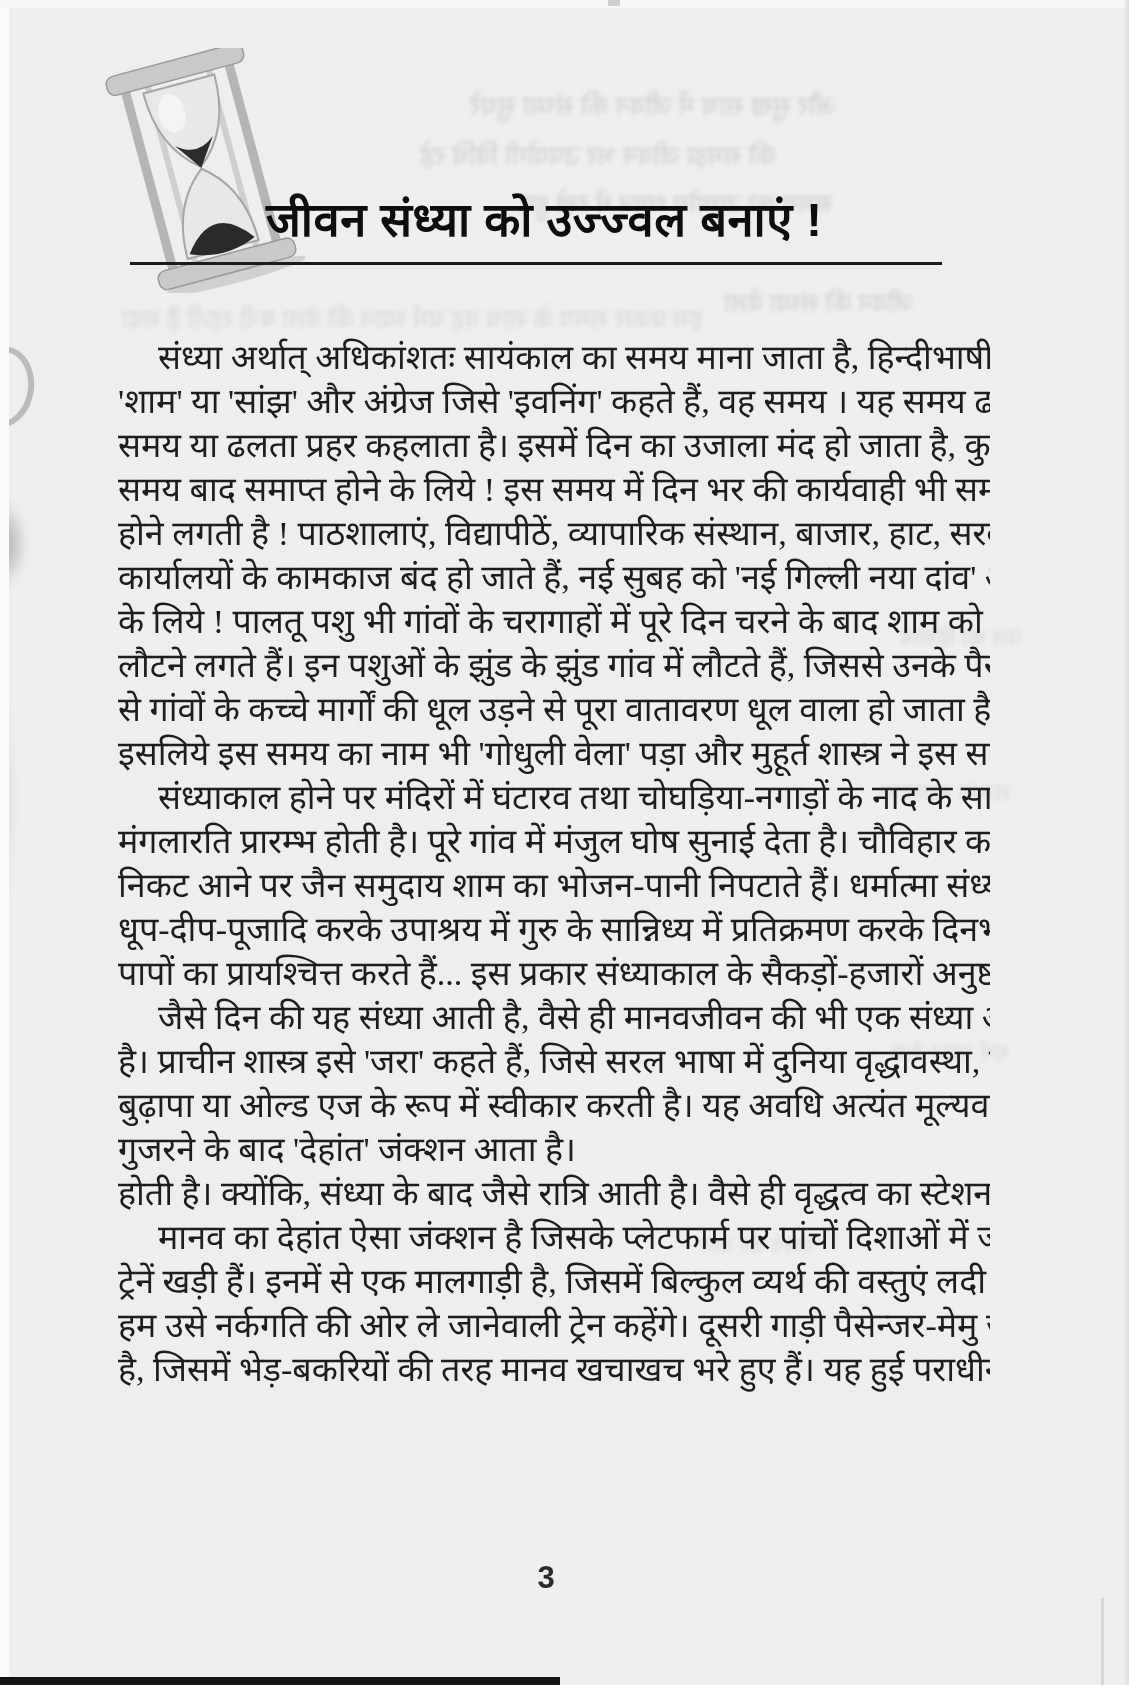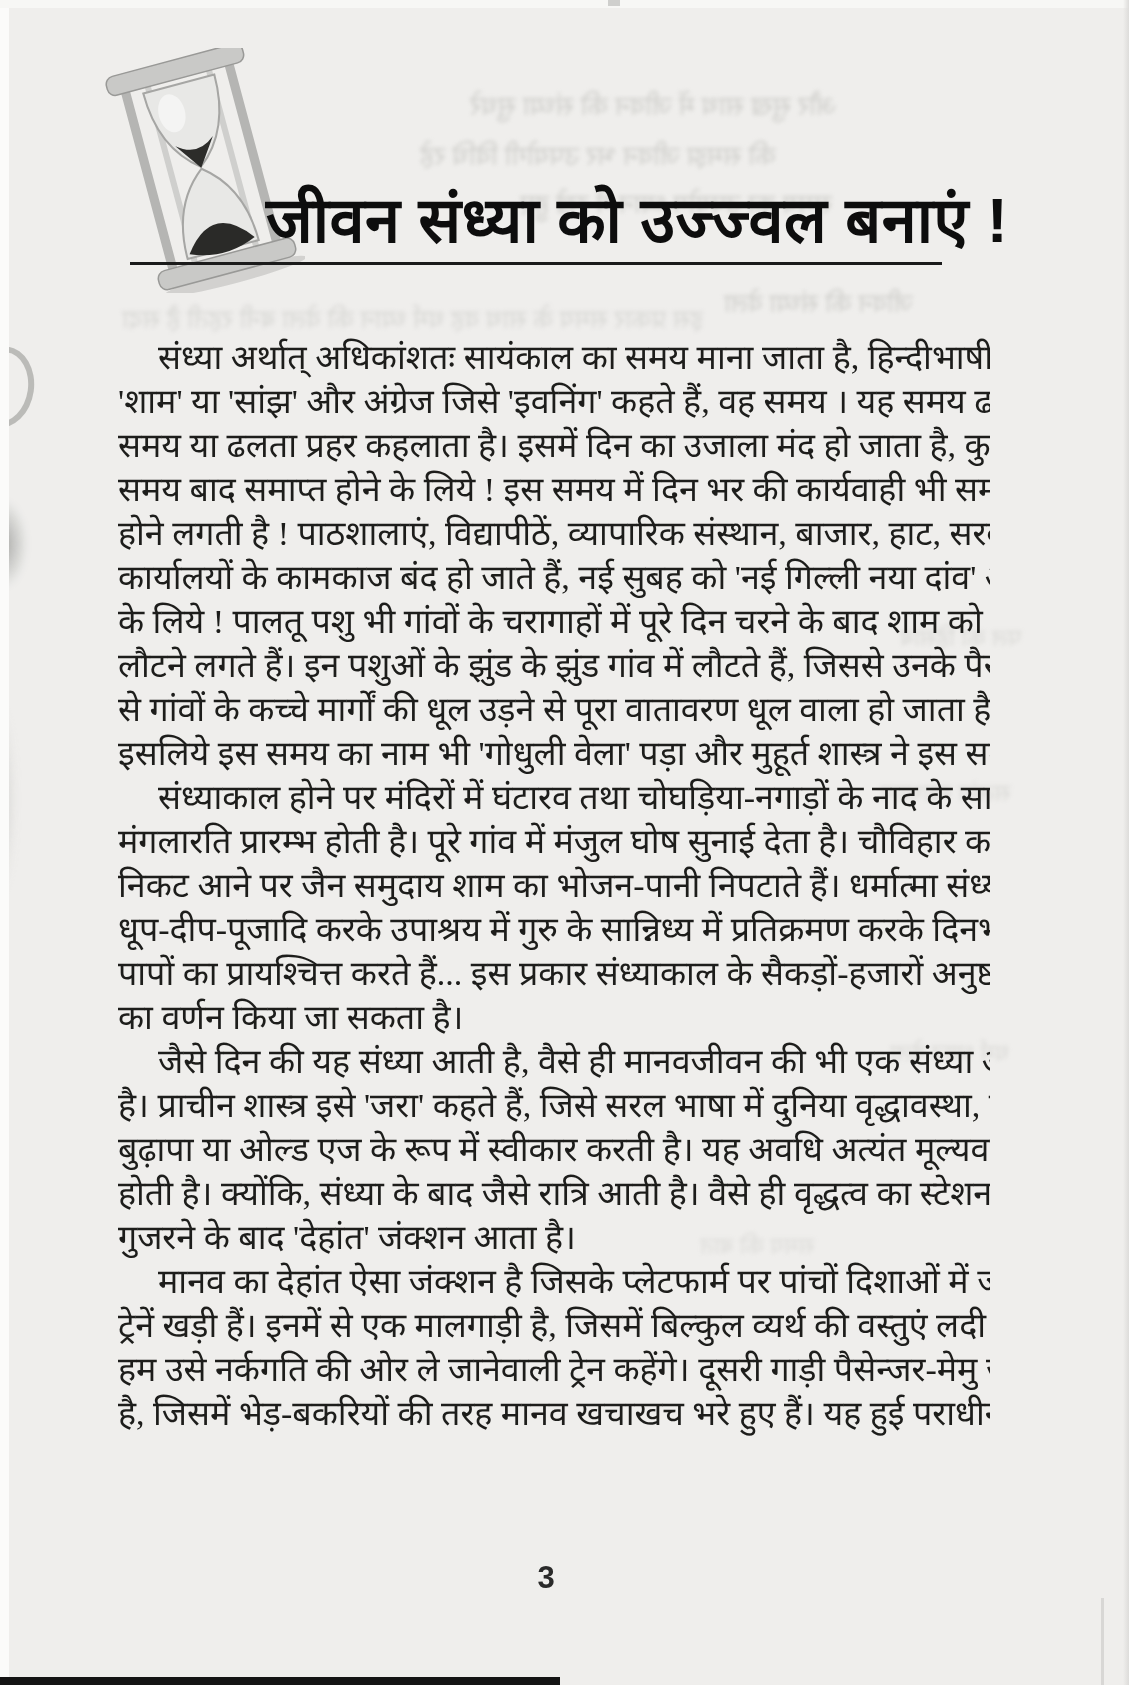--- a/index.html
+++ b/index.html
@@ -50,21 +50,21 @@
     pointer-events:none;
   }
 
   
   .hourglass{position:absolute;left:100px;top:48px;width:205px;height:245px;}
 
   
   .chapter-title{
     position:absolute;left:266px;top:190px;
     font-family:"Liberation Sans","DejaVu Sans",sans-serif;
-    font-weight:700;font-size:63px;line-height:60px;
+    font-weight:700;font-size:47px;line-height:60px;
     color:#0d0d0d;white-space:nowrap;letter-spacing:0.5px;
   }
   .title-rule{position:absolute;left:130px;top:262px;width:812px;height:3px;background:#1b1b1b;}
 
   
   .body-text{
     position:absolute;left:118px;top:336px;width:872px;
     font-size:34px;line-height:44px;color:#1d1d1b;
   }
   .para{margin:0;}
@@ -136,28 +136,27 @@
         <div class="line">लौटने लगते हैं। इन पशुओं के झुंड के झुंड गांव में लौटते हैं, जिससे उनके पैरों</div>
         <div class="line">से गांवों के कच्चे मार्गों की धूल उड़ने से पूरा वातावरण धूल वाला हो जाता है।</div>
         <div class="line">इसलिये इस समय का नाम भी 'गोधुली वेला' पड़ा और मुहूर्त शास्त्र ने इस समय</div>
       </div>
       <div class="para">
         <div class="line indent">संध्याकाल होने पर मंदिरों में घंटारव तथा चोघड़िया-नगाड़ों के नाद के साथ</div>
         <div class="line">मंगलारति प्रारम्भ होती है। पूरे गांव में मंजुल घोष सुनाई देता है। चौविहार का समय</div>
         <div class="line">निकट आने पर जैन समुदाय शाम का भोजन-पानी निपटाते हैं। धर्मात्मा संध्याकालीन</div>
         <div class="line">धूप-दीप-पूजादि करके उपाश्रय में गुरु के सान्निध्य में प्रतिक्रमण करके दिनभर के</div>
         <div class="line">पापों का प्रायश्चित्त करते हैं... इस प्रकार संध्याकाल के सैकड़ों-हजारों अनुष्ठानों</div>
-        <div class="line lastshort">का वर्णन किया जा सकता है।</div>
       </div>
       <div class="para">
         <div class="line indent">जैसे दिन की यह संध्या आती है, वैसे ही मानवजीवन की भी एक संध्या आती</div>
         <div class="line">है। प्राचीन शास्त्र इसे 'जरा' कहते हैं, जिसे सरल भाषा में दुनिया वृद्धावस्था, वृद्धत्व,</div>
         <div class="line">बुढ़ापा या ओल्ड एज के रूप में स्वीकार करती है। यह अवधि अत्यंत मूल्यवान</div>
+        <div class="line lastshort">गुजरने के बाद 'देहांत' जंक्शन आता है।</div>
         <div class="line">होती है। क्योंकि, संध्या के बाद जैसे रात्रि आती है। वैसे ही वृद्धत्व का स्टेशन</div>
-        <div class="line lastshort">गुजरने के बाद 'देहांत' जंक्शन आता है।</div>
       </div>
       <div class="para">
         <div class="line indent">मानव का देहांत ऐसा जंक्शन है जिसके प्लेटफार्म पर पांचों दिशाओं में जानेवाली</div>
         <div class="line">ट्रेनें खड़ी हैं। इनमें से एक मालगाड़ी है, जिसमें बिल्कुल व्यर्थ की वस्तुएं लदी हैं।</div>
         <div class="line">हम उसे नर्कगति की ओर ले जानेवाली ट्रेन कहेंगे। दूसरी गाड़ी पैसेन्जर-मेमु जैसी</div>
         <div class="line">है, जिसमें भेड़-बकरियों की तरह मानव खचाखच भरे हुए हैं। यह हुई पराधीनता</div>
       </div>
     </div>
 
   <div class="page-number">3</div>

